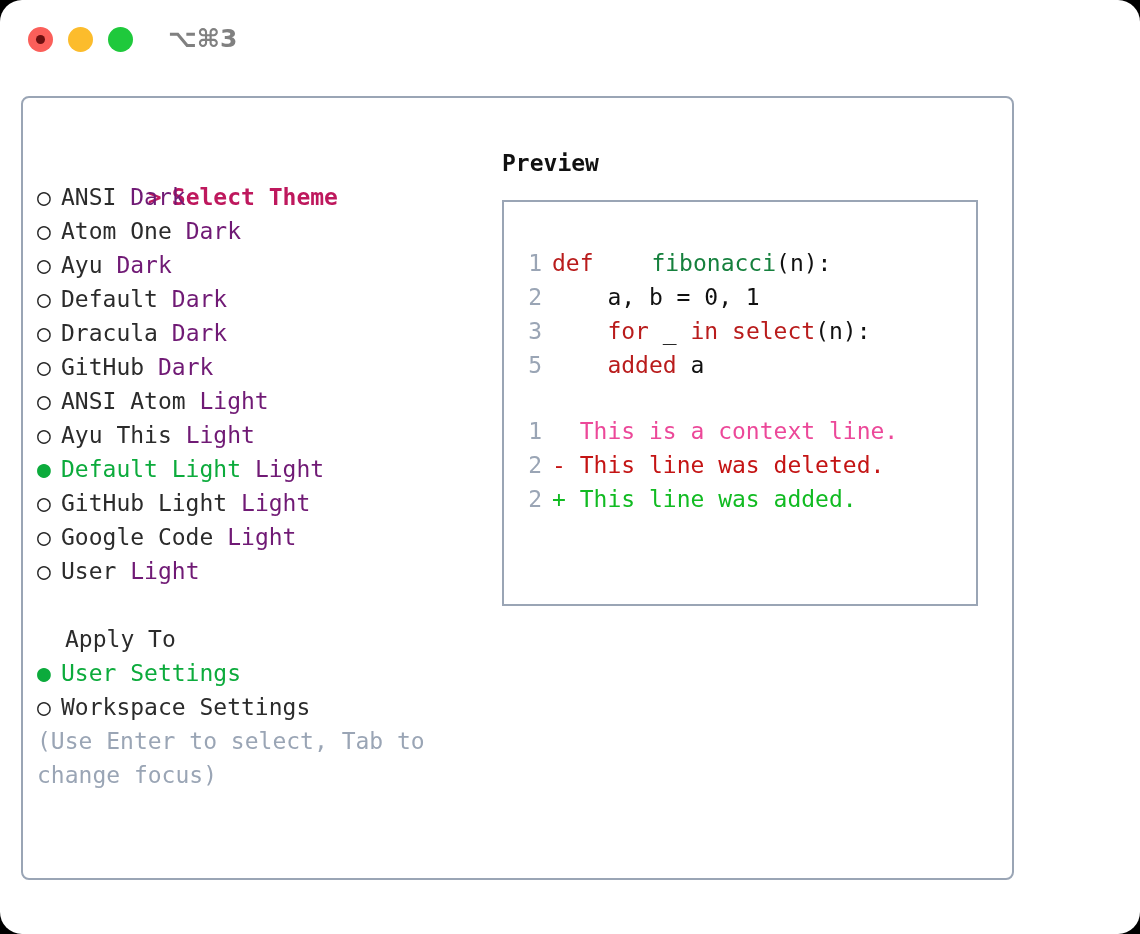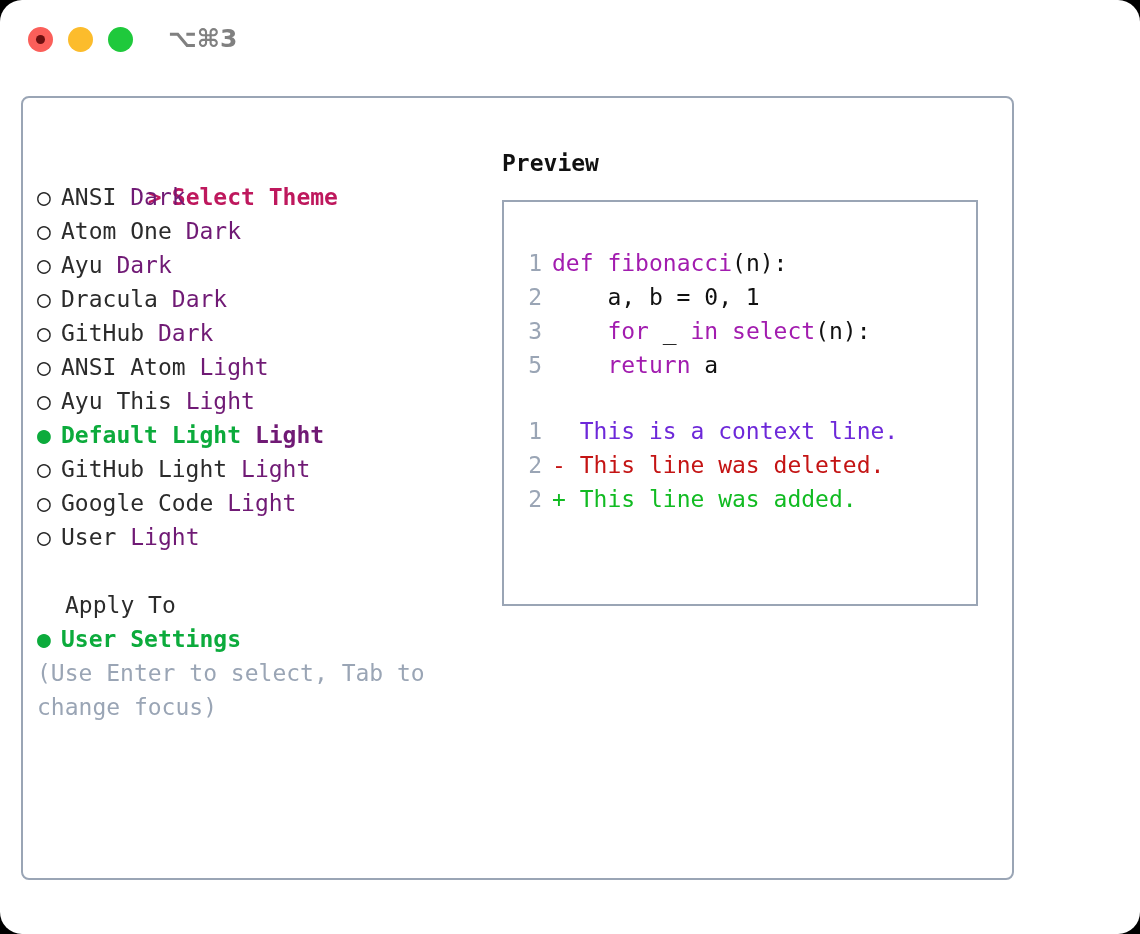--- a/index.html
+++ b/index.html
@@ -104,21 +104,20 @@
     display: inline-block;
     width: 24px;
     text-align: left;
   }
   .section-title {
     font-weight: bold;
     color: #be185d;
   }
   .selected {
     color: #0cab3c;
-    font-weight: bold;
   }
   .suffix {
     color: #701a75;
   }
   .spacer-row { height: 34px; }
   .apply-header {
     height: 34px;
     line-height: 34px;
     font-size: 23px;
     color: #2b2b2b;
@@ -168,24 +167,24 @@
     white-space: pre;
     color: #111111;
   }
   .lineno {
     display: inline-block;
     width: 24px;
     text-align: right;
     color: #9aa5b5;
     margin-right: 10px;
   }
-  .kw   { color: #a21caf; }
-  .fn   { color: #a21caf; }
+  .kw   { color: #b91c1c; }
+  .fn   { color: #15803d; margin-left: 44px; }
   .plain{ color: #111111; }
-  .ctx  { color: #6d28d9; }
+  .ctx  { color: #ec4899; }
   .del  { color: #c41414; }
   .add  { color: #11bb22; }
   .diff-gap { height: 32px; }
 </style>
 </head>
 <body>
 
 <div class="window">
 
   <div class="titlebar">
@@ -200,49 +199,51 @@
   <div class="panel">
 
     <div class="left-col">
       <div class="row section-title">
         <span class="marker">&gt; </span><span>Select Theme</span>
       </div>
       <div id="theme-list">
           <div class="row"><span class="marker">○ </span><span>ANSI</span> <span class="suffix">Dark</span></div>
           <div class="row"><span class="marker">○ </span><span>Atom One</span> <span class="suffix">Dark</span></div>
           <div class="row"><span class="marker">○ </span><span>Ayu</span> <span class="suffix">Dark</span></div>
+          <div class="row"><span class="marker">○ </span><span>Default</span> <span class="suffix">Dark</span></div>
           <div class="row"><span class="marker">○ </span><span>Dracula</span> <span class="suffix">Dark</span></div>
           <div class="row"><span class="marker">○ </span><span>GitHub</span> <span class="suffix">Dark</span></div>
           <div class="row"><span class="marker">○ </span><span>ANSI Atom</span> <span class="suffix">Light</span></div>
           <div class="row"><span class="marker">○ </span><span>Ayu This</span> <span class="suffix">Light</span></div>
           <div class="row selected"><span class="marker">● </span><span>Default Light</span> <span class="suffix">Light</span></div>
           <div class="row"><span class="marker">○ </span><span>GitHub Light</span> <span class="suffix">Light</span></div>
           <div class="row"><span class="marker">○ </span><span>Google Code</span> <span class="suffix">Light</span></div>
           <div class="row"><span class="marker">○ </span><span>User</span> <span class="suffix">Light</span></div>
         </div>
 
       <div class="spacer-row"></div>
 
       <div class="apply-header">Apply To</div>
       <div id="apply-list">
           <div class="row selected"><span class="marker">● </span><span>User Settings</span></div>
+          <div class="row"><span class="marker">○ </span><span>Workspace Settings</span></div>
         </div>
 
       <div class="hint">(Use Enter to select, Tab to change focus)</div>
     </div>
 
     <div class="right-col">
       <div class="preview-title">Preview</div>
       <div class="preview-box">
         <div class="code-area">
           <div id="code-lines">
               <div class="code-line"><span class="lineno">1</span><span class="kw">def</span><span class="plain"> </span><span class="fn">fibonacci</span><span class="plain">(n):</span></div>
               <div class="code-line"><span class="lineno">2</span><span class="plain">    a, b = 0, 1</span></div>
               <div class="code-line"><span class="lineno">3</span><span class="plain">    </span><span class="kw">for</span><span class="plain"> _ </span><span class="kw">in</span><span class="plain"> </span><span class="kw">select</span><span class="plain">(n):</span></div>
-              <div class="code-line"><span class="lineno">5</span><span class="plain">    </span><span class="kw">return</span><span class="plain"> a</span></div>
+              <div class="code-line"><span class="lineno">5</span><span class="plain">    </span><span class="kw">added</span><span class="plain"> a</span></div>
             </div>
           <div class="diff-gap"></div>
           <div id="diff-lines">
               <div class="code-line"><span class="lineno">1</span><span class="ctx">  </span><span class="ctx">This is a context line.</span></div>
               <div class="code-line"><span class="lineno">2</span><span class="del">- </span><span class="del">This line was deleted.</span></div>
               <div class="code-line"><span class="lineno">2</span><span class="add">+ </span><span class="add">This line was added.</span></div>
             </div>
         </div>
       </div>
     </div>

